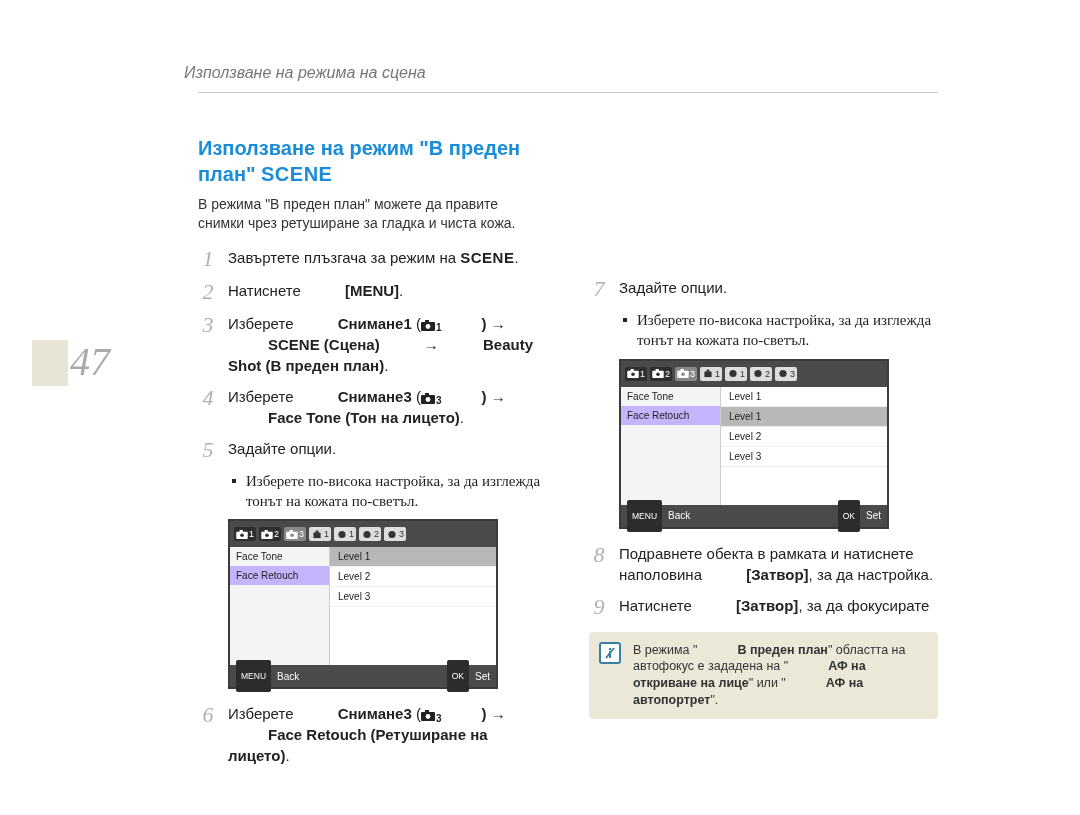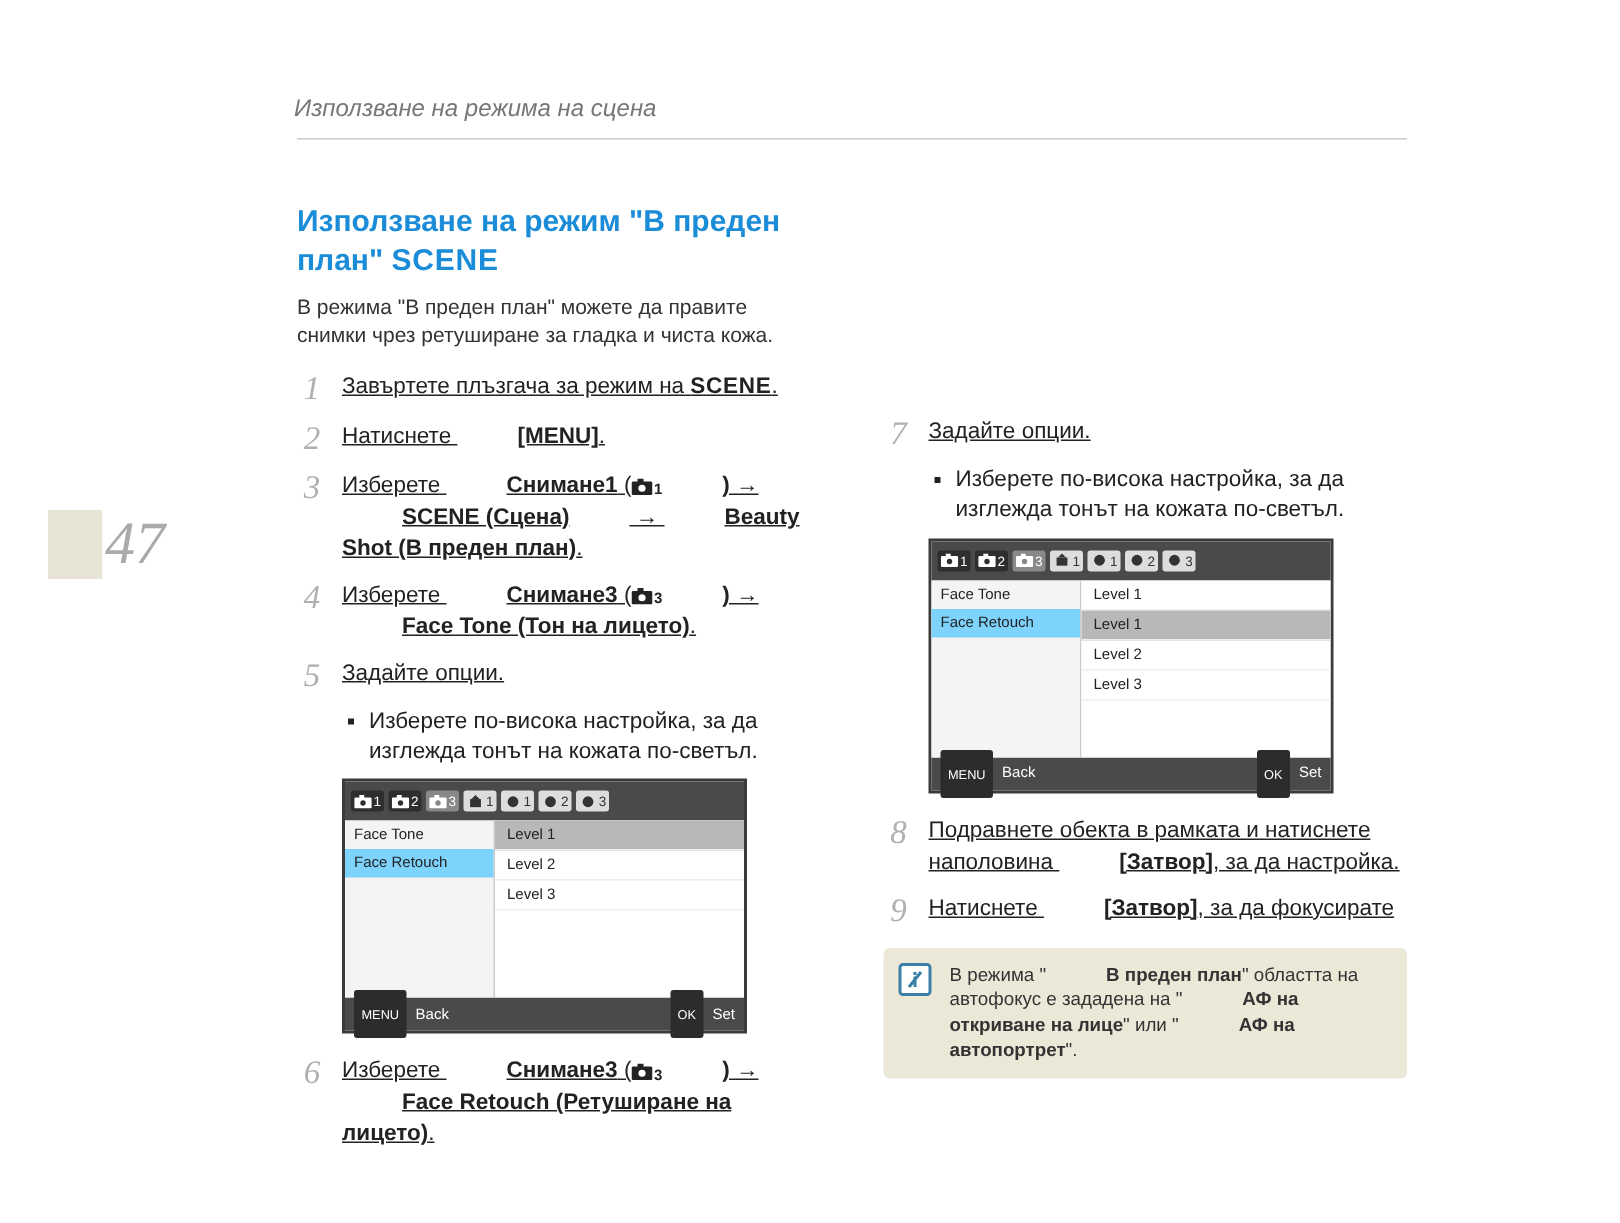--- a/index.html
+++ b/index.html
@@ -29,21 +29,21 @@
     top: 338px;
     font-family: Georgia, "Times New Roman", serif;
     font-style: italic;
     font-size: 40px;
     color: #aaa;
     font-weight: 400;
     text-align: right;
   }
   .running-head {
     position: absolute;
-    left: 196px;
+    left: 184px;
     top: 64px;
     font-size: 16px;
     color: #777;
     font-style: italic;
   }
   .running-head-rule {
     position: absolute;
     left: 198px;
     top: 92px;
     width: 740px;
@@ -88,37 +88,38 @@
     font-family: Georgia, "Times New Roman", serif;
     font-style: italic;
     font-size: 22px;
     color: #b0b0b0;
     width: 20px;
     flex: 0 0 auto;
     text-align: center;
     line-height: 1;
     padding-top: 1px;
   }
-  ol.steps > li .body { flex: 1 1 auto; text-decoration: underline; }
+  ol.steps > li .body { flex: 1 1 auto; }
   .bold { font-weight: bold; margin-left: 40px; }
   .scene-inline {
     font-weight: 800;
     letter-spacing: 0.5px;
   }
   .camera-chip {
     display: inline-flex;
     align-items: center;
     gap: 1px;
     vertical-align: -2px;
   }
   .camera-chip svg { width: 14px; height: 11px; }
   .camera-chip .sub { font-size: 10px; font-weight: bold; position: relative; top: 3px; }
   ul.sub-bullets {
     list-style: none;
     margin: 6px 0 8px 0;
+    font-family: Liberation Serif, serif;
   }
   ul.sub-bullets li {
     position: relative;
     padding-left: 18px;
     font-size: 15px;
     line-height: 1.35;
   }
   ul.sub-bullets li::before {
     content: "";
     position: absolute;
@@ -164,21 +165,21 @@
     width: 100px;
     background: #f4f4f4;
     border-right: 1px solid #ccc;
   }
   .menu-left .row {
     padding: 4px 6px;
     font-size: 10px;
     color: #222;
   }
   .menu-left .row.sel {
-    background: #7dd3fc;
+    background: #c4b5fd;
   }
   .menu-right {
     flex: 1;
     background: #fff;
   }
   .menu-right .row {
     padding: 4px 8px;
     font-size: 10px;
     border-bottom: 1px solid #eee;
   }

